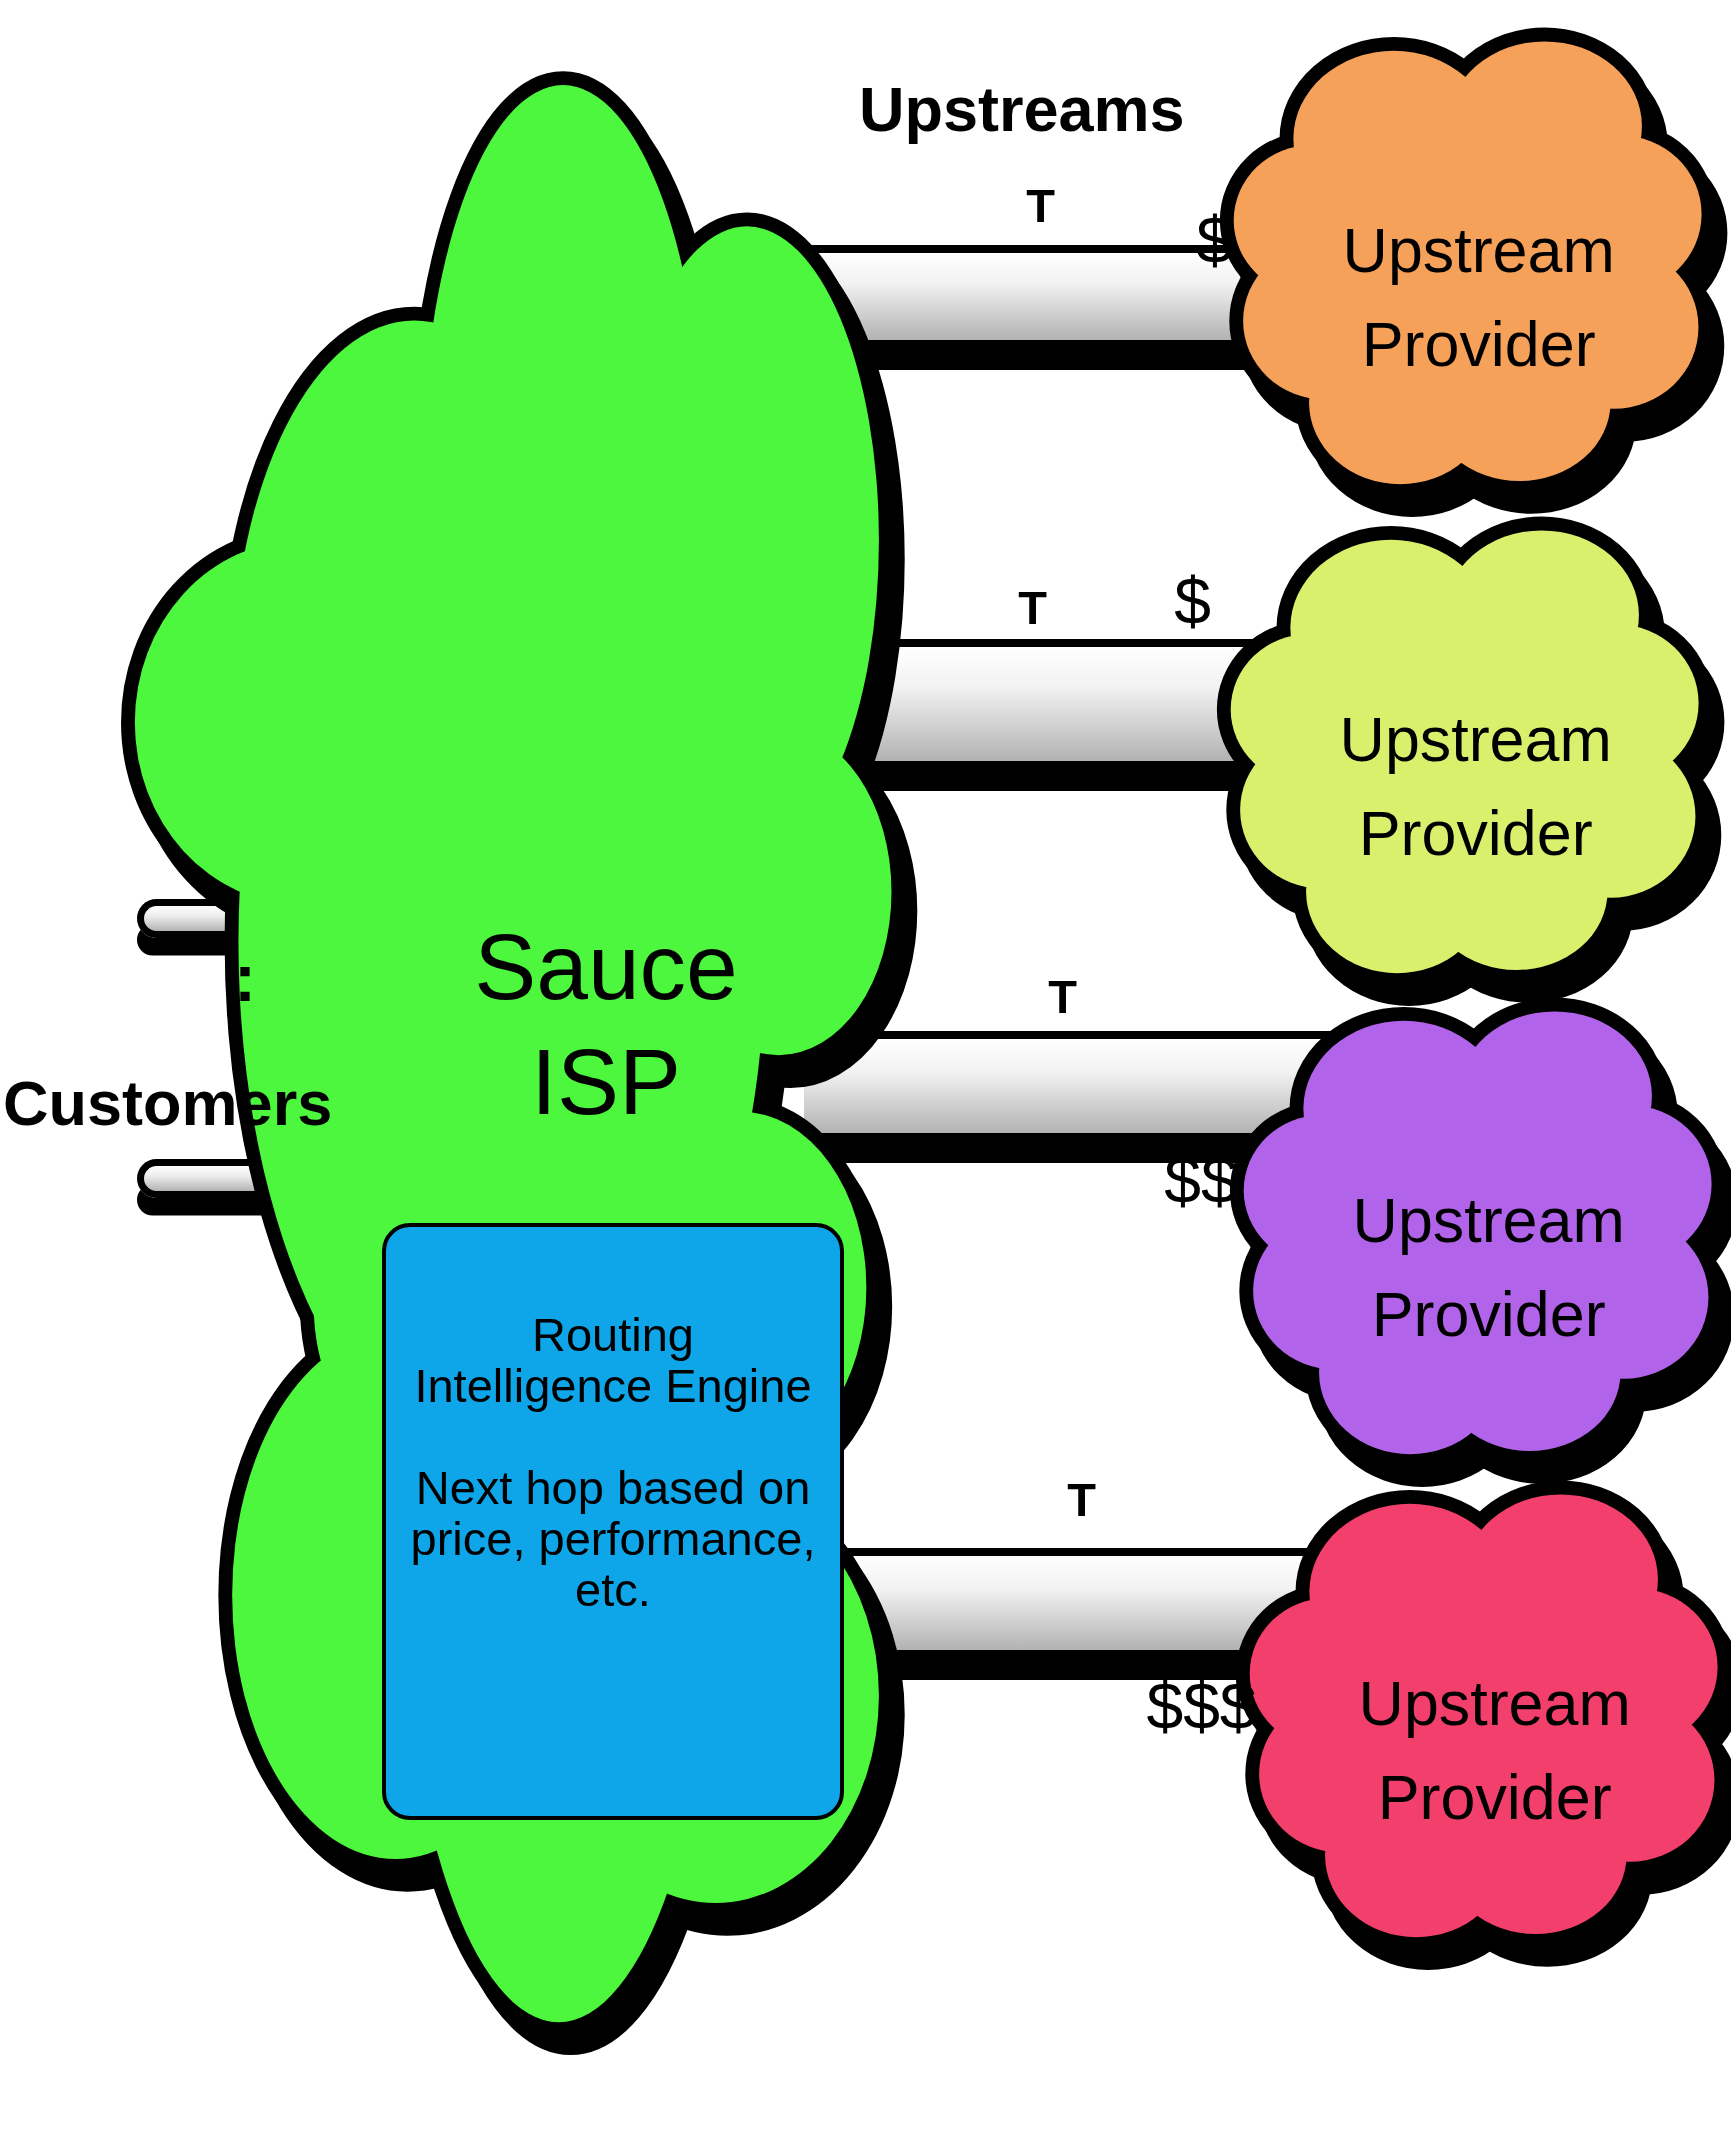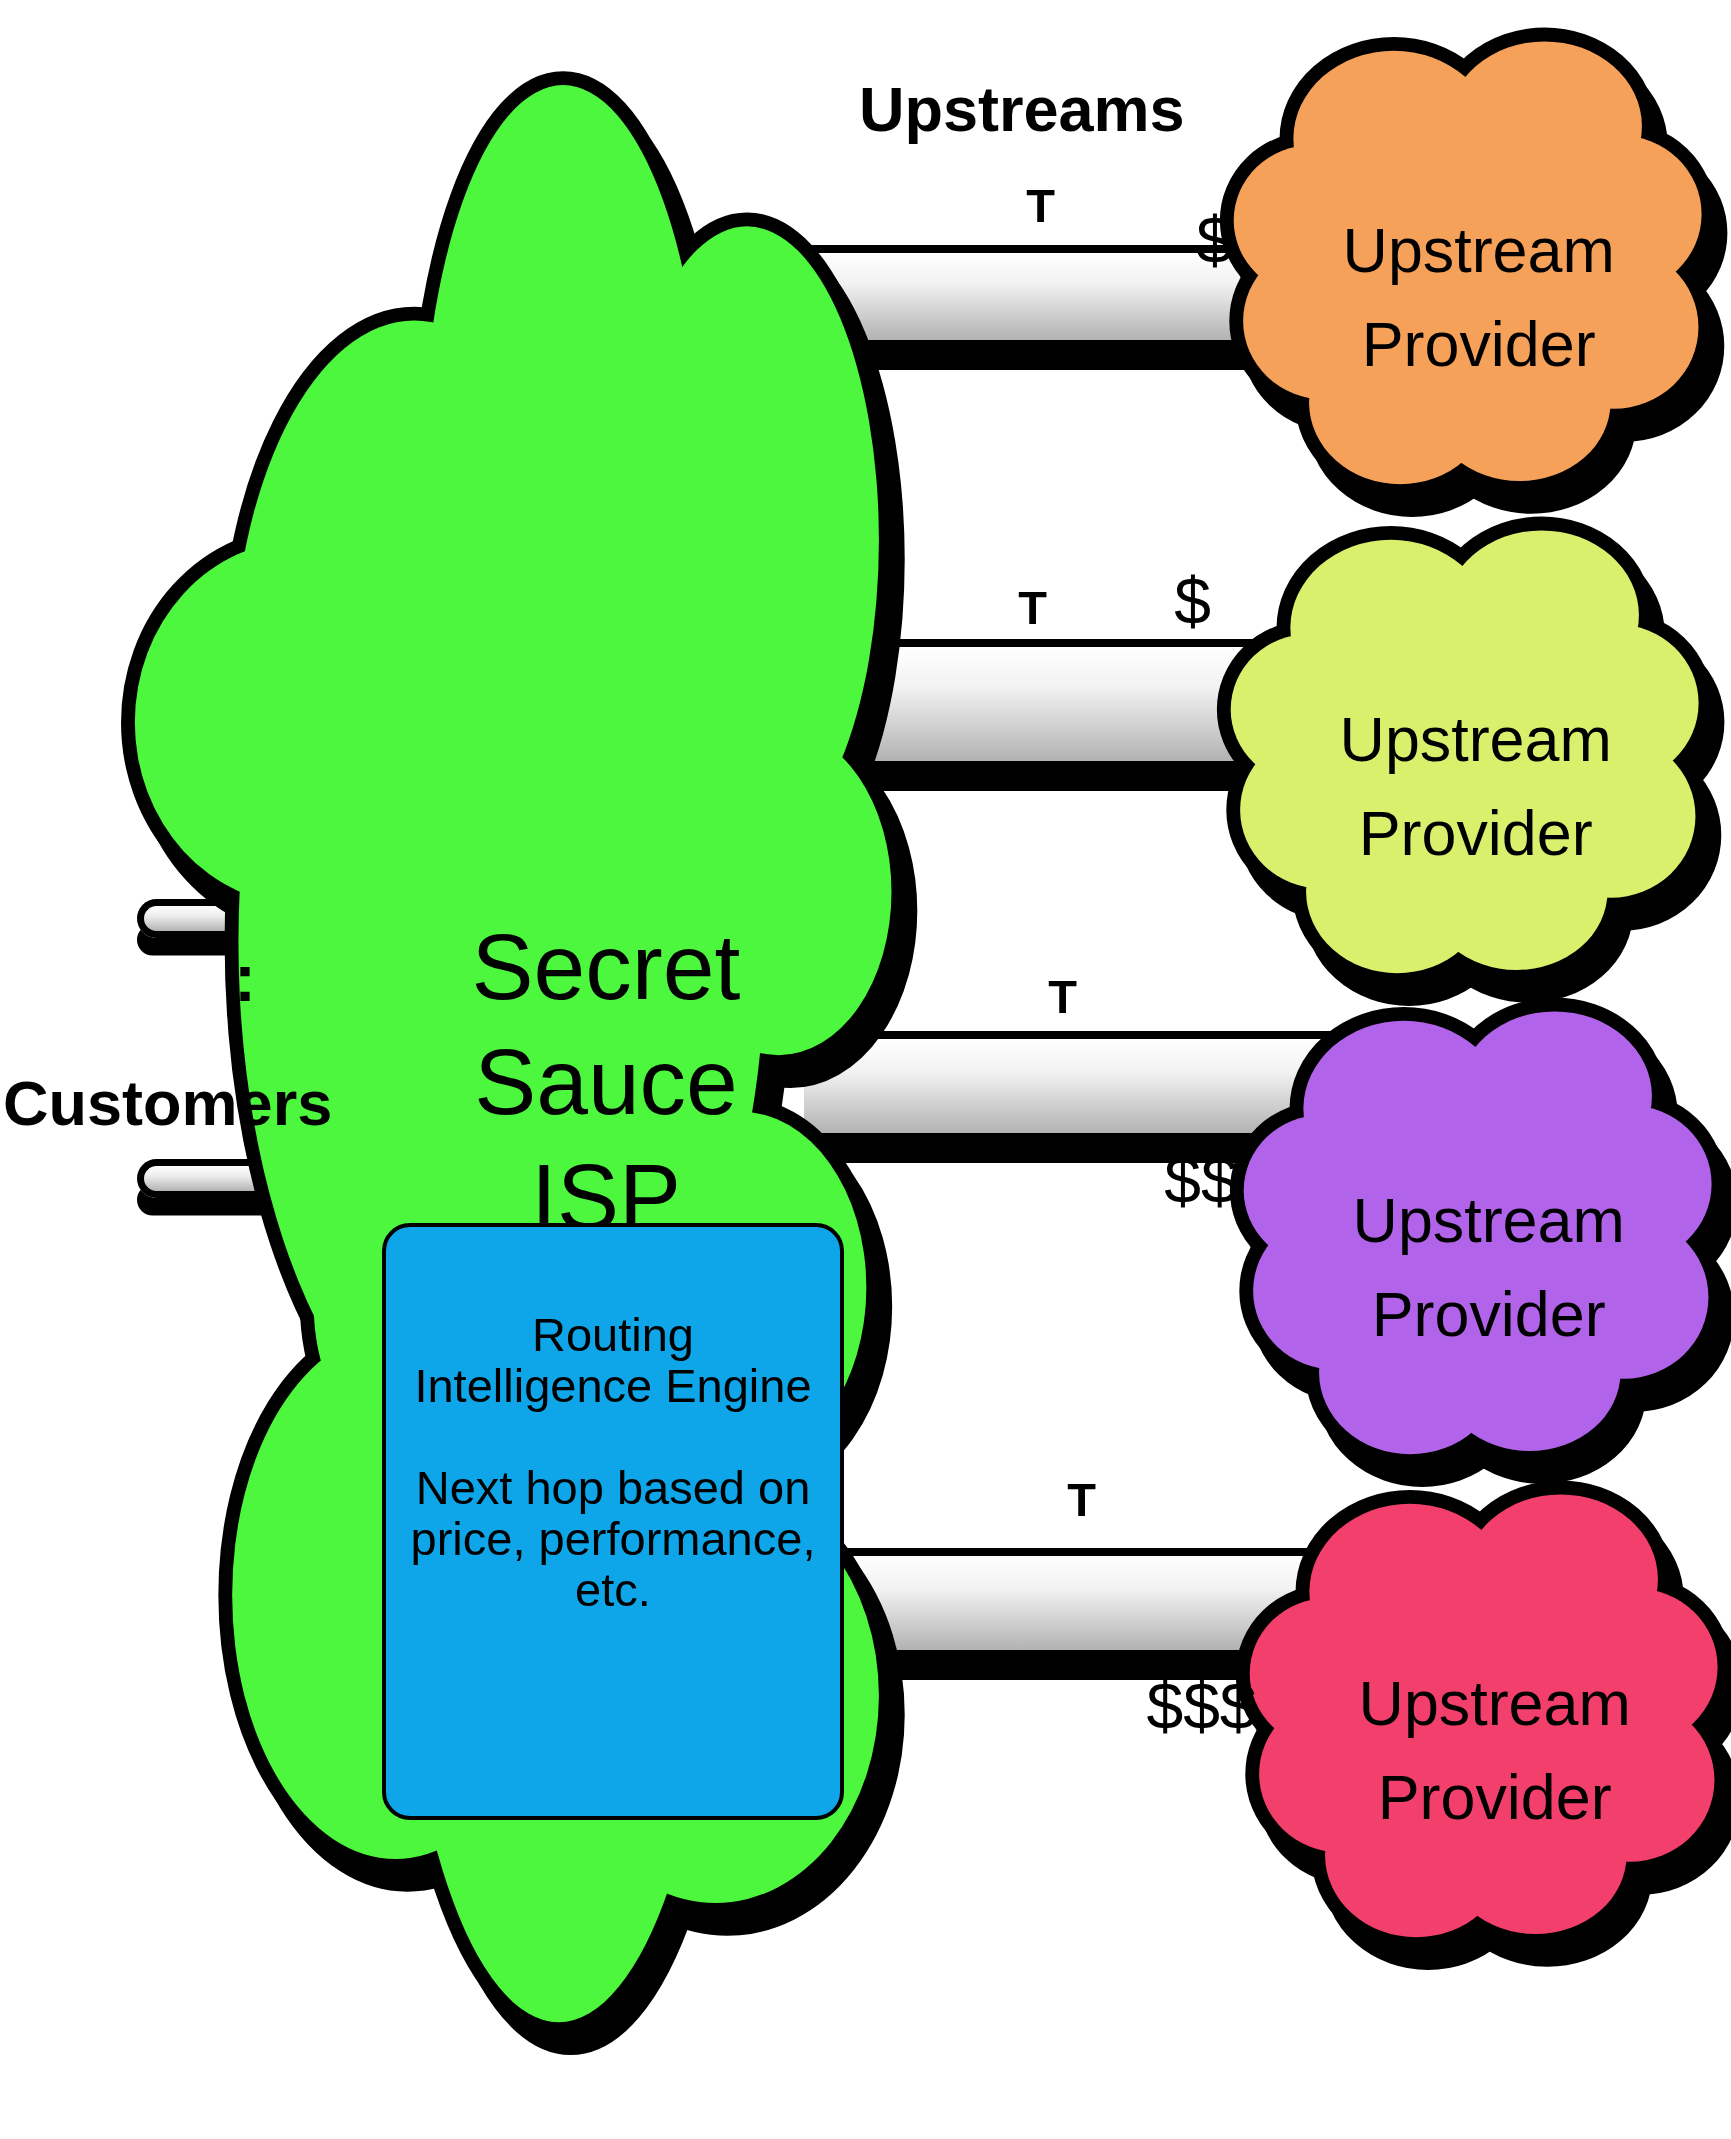--- a/index.html
+++ b/index.html
@@ -89,21 +89,20 @@
       <ellipse cx="730" cy="2020" rx="380" ry="360"></ellipse>
       <ellipse cx="1030" cy="1990" rx="200" ry="280"></ellipse>
       <ellipse cx="990" cy="2640" rx="260" ry="330"></ellipse>
       <ellipse cx="480" cy="2480" rx="260" ry="420"></ellipse>
       <ellipse cx="740" cy="2420" rx="250" ry="740"></ellipse>
       <ellipse cx="650" cy="1440" rx="420" ry="850"></ellipse>
     </g>
 </svg>
 
 <div class="isp-title">
-  <div>Secret</div>
   <div>Sauce</div>
   <div>ISP</div>
 </div>
 
 <div class="engine-box">
   <div class="engine-text">Routing
 Intelligence Engine
 
 Next hop based on
 price, performance,

